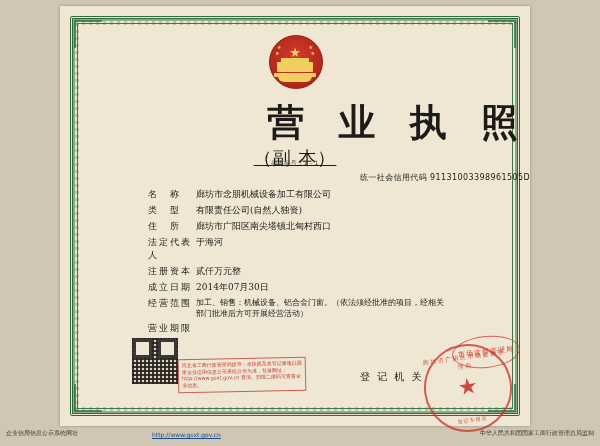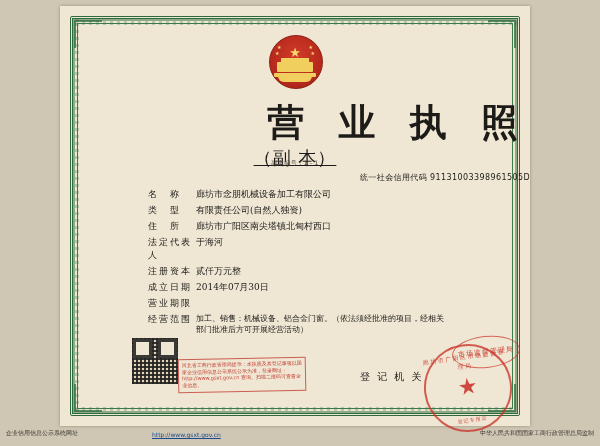--- a/index.html
+++ b/index.html
@@ -422,26 +422,26 @@
       </div>
       <div class="field-row">
         <div class="field-label">注册资本</div>
         <div class="field-value">贰仟万元整</div>
       </div>
       <div class="field-row">
         <div class="field-label">成立日期</div>
         <div class="field-value">2014年07月30日</div>
       </div>
       <div class="field-row">
+        <div class="field-label">经营范围</div>
+        <div class="field-value small">加工、销售：机械设备、铝合金门窗。（依法须经批准的项目，经相关部门批准后方可开展经营活动）</div>
+      </div>
+      <div class="field-row">
         <div class="field-label">营业期限</div>
         <div class="field-value"></div>
-      </div>
-      <div class="field-row">
-        <div class="field-label">经营范围</div>
-        <div class="field-value small">加工、销售：机械设备、铝合金门窗。（依法须经批准的项目，经相关部门批准后方可开展经营活动）</div>
       </div>
     </div>
 
     <div class="qr"></div>
 
     <div class="red-note">河北省工商行政管理局提示：本执照及其登记事项以国家企业信用信息公示系统公示为准，登录网址：http://www.gsxt.gov.cn 查询。扫描二维码可查看企业信息。</div>
 
     <div class="reg-auth">登 记 机 关</div>
 
     <div class="oval-seal">市场监督管理局</div>

